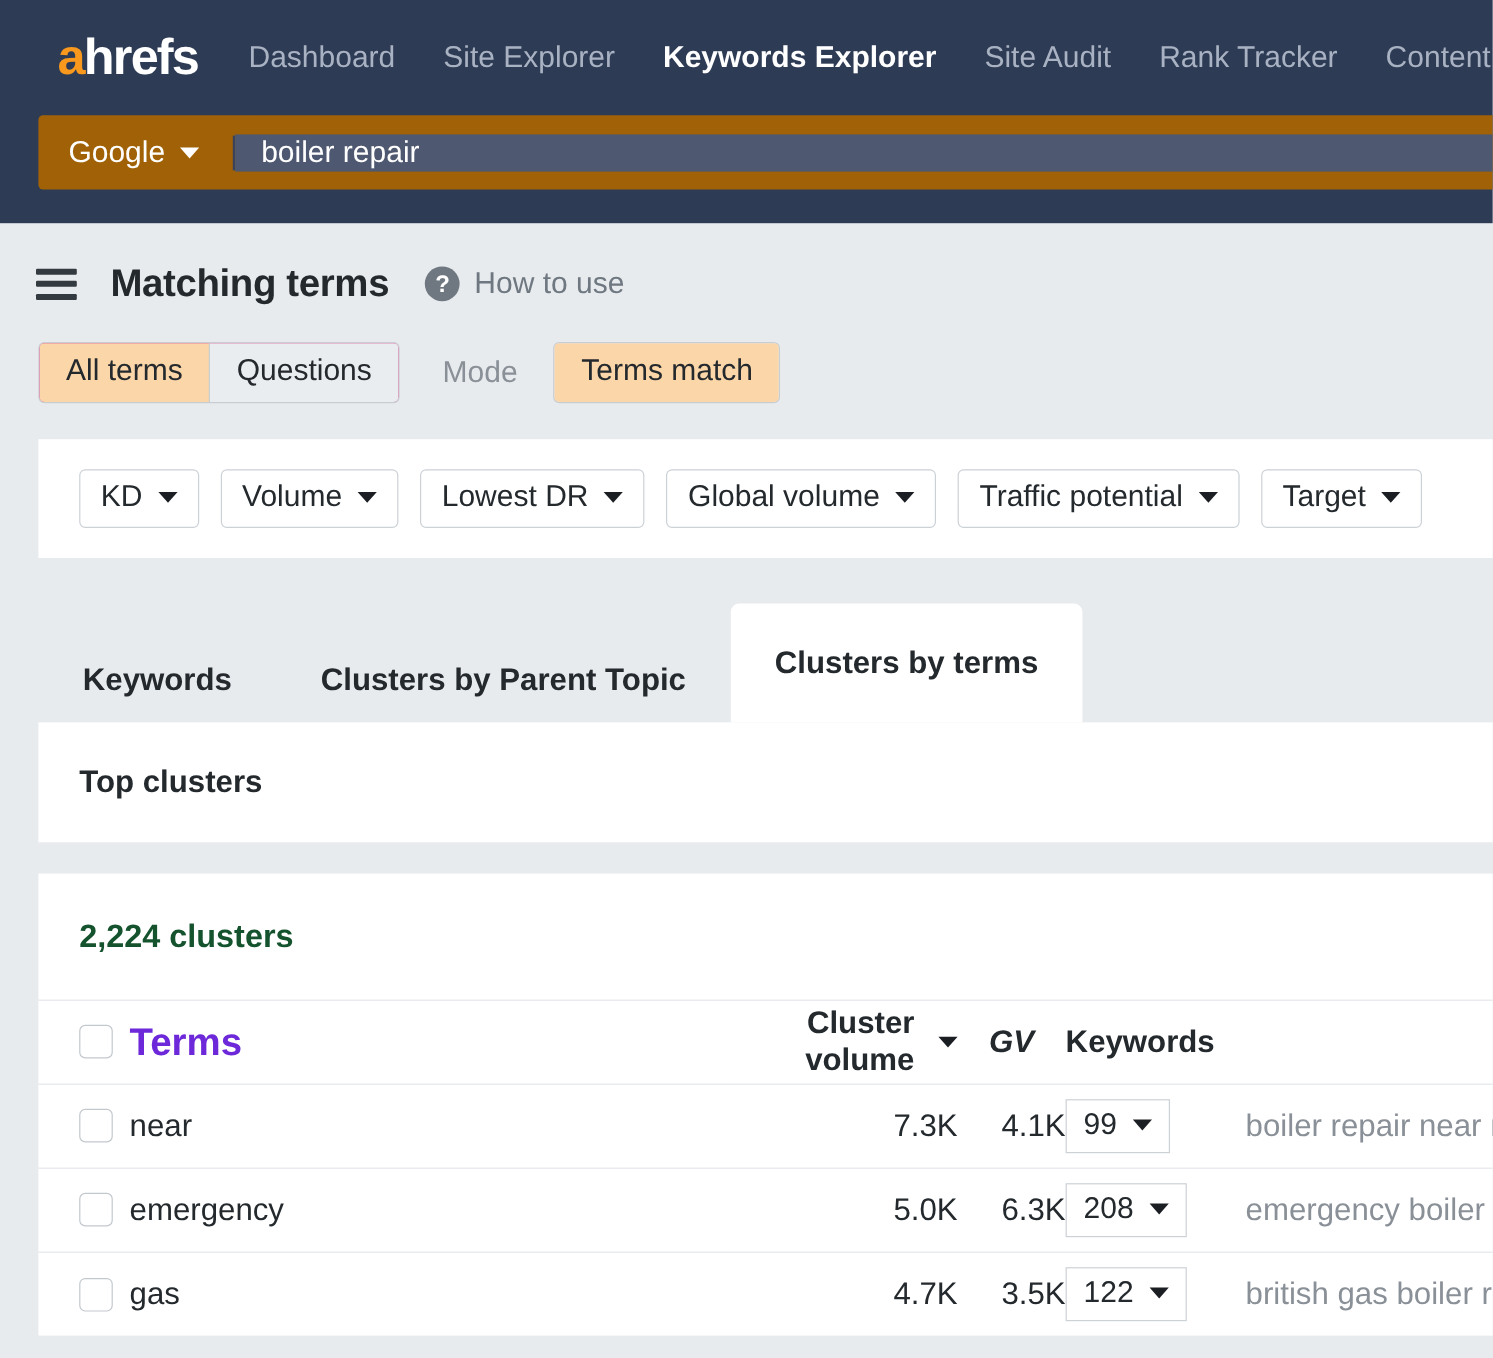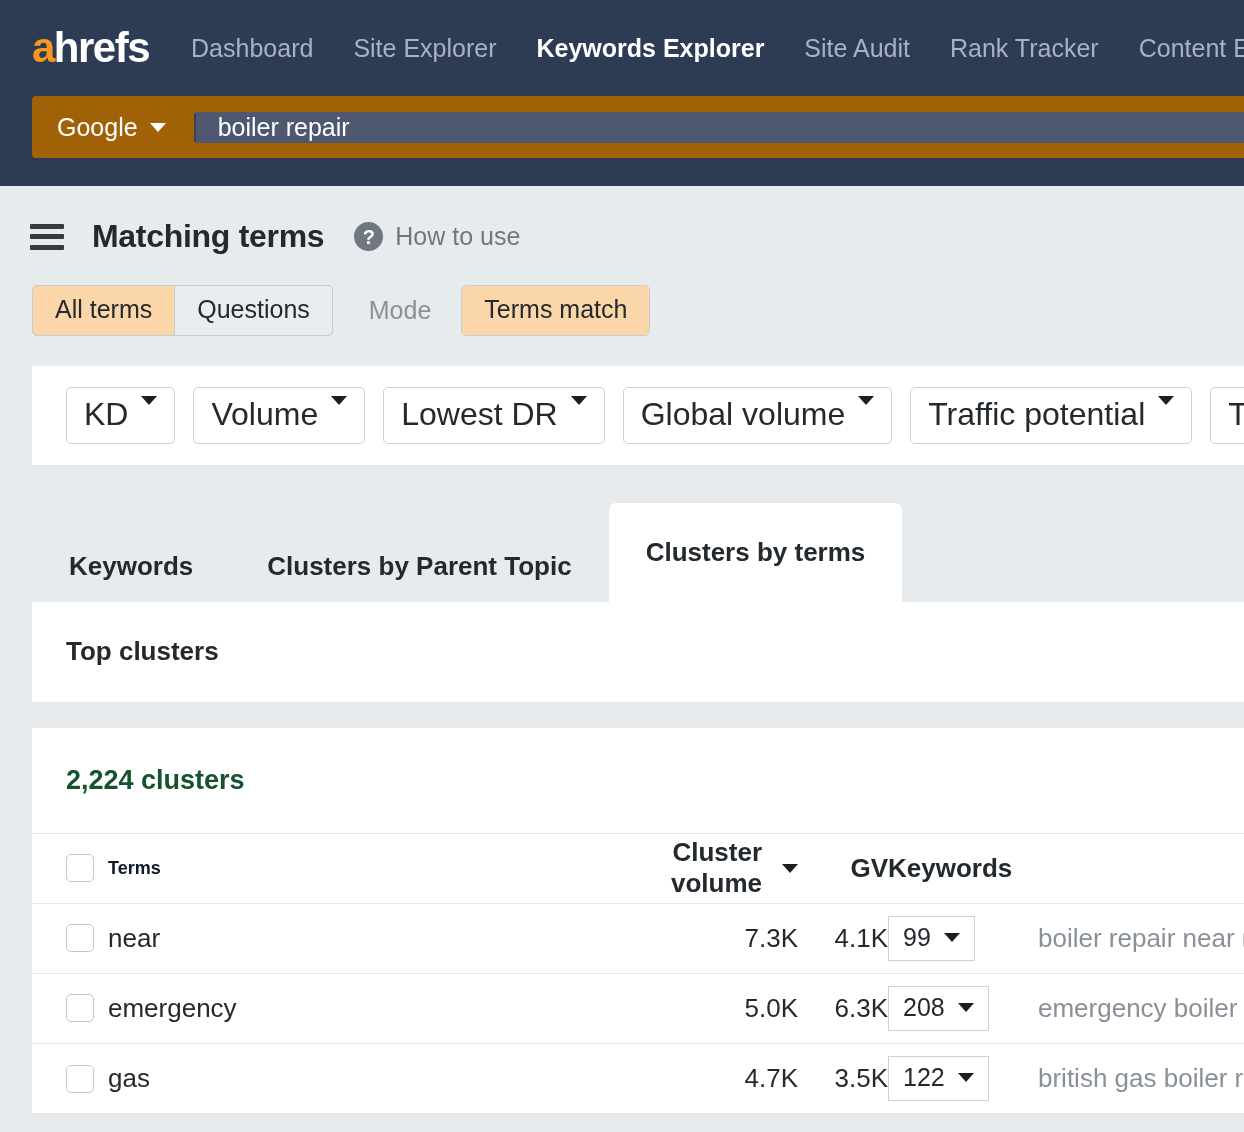--- a/index.html
+++ b/index.html
@@ -17,21 +17,21 @@
   .topbar {
     background: #2d3b55;
     height: 186px;
     position: relative;
     overflow: hidden;
   }
   .nav-row {
     display: flex;
     align-items: center;
     height: 96px;
-    padding-left: 32px;
+    padding-left: 48px;
     gap: 0;
     white-space: nowrap;
   }
   .logo {
     font-size: 42px;
     font-weight: bold;
     letter-spacing: -1.5px;
     color: #ffffff;
     margin-right: 42px;
     line-height: 1;
@@ -174,24 +174,25 @@
     gap: 18px;
     white-space: nowrap;
     overflow: hidden;
     height: 99px;
     align-items: center;
   }
   .filter-btn {
     border: 1px solid #ccd1d6;
     border-radius: 5px;
     background: #ffffff;
-    font-size: 32px;
+    font-size: 25px;
     color: #24292d;
     padding: 8px 17px 10px;
     display: inline-flex;
+    align-items: center;
     gap: 13px;
     flex: 0 0 auto;
     line-height: 1.15;
   }
   .caret-dark {
     width: 0; height: 0;
     border-left: 8px solid transparent;
     border-right: 8px solid transparent;
     border-top: 9px solid #1b1f23;
     display: inline-block;
@@ -271,31 +272,31 @@
 
   .cbox {
     width: 28px; height: 28px;
     border: 1px solid #c3c8cd;
     border-radius: 5px;
     background: #ffffff;
     margin-left: 34px;
     display: block;
   }
   th.h-terms {
-    font-size: 18px; font-weight: bold; color: #0f172a;
+    font-size: 32px; font-weight: bold; color: #6d28d9;
     text-align: left;
   }
   th.h-vol, th.h-gv, th.h-kw {
     font-size: 26px; font-weight: bold; color: #24292d;
   }
   th.h-vol { text-align: right; padding-right: 0; }
   .sort-head {
     display: inline-flex; align-items: center; gap: 20px;
   }
-  th.h-gv { text-align: right; padding-right: 4px; }
+  th.h-gv { text-align: center; padding-right: 4px; font-style: italic; }
   th.h-kw { text-align: left; padding-left: 22px; }
 
   td.c-term {
     font-size: 26px; color: #24292d; text-align: left;
   }
   td.c-vol, td.c-gv {
     font-size: 26px; color: #24292d; text-align: right;
   }
   td.c-gv { padding-right: 4px; }
   td.c-kw { text-align: left; padding-left: 22px; }

